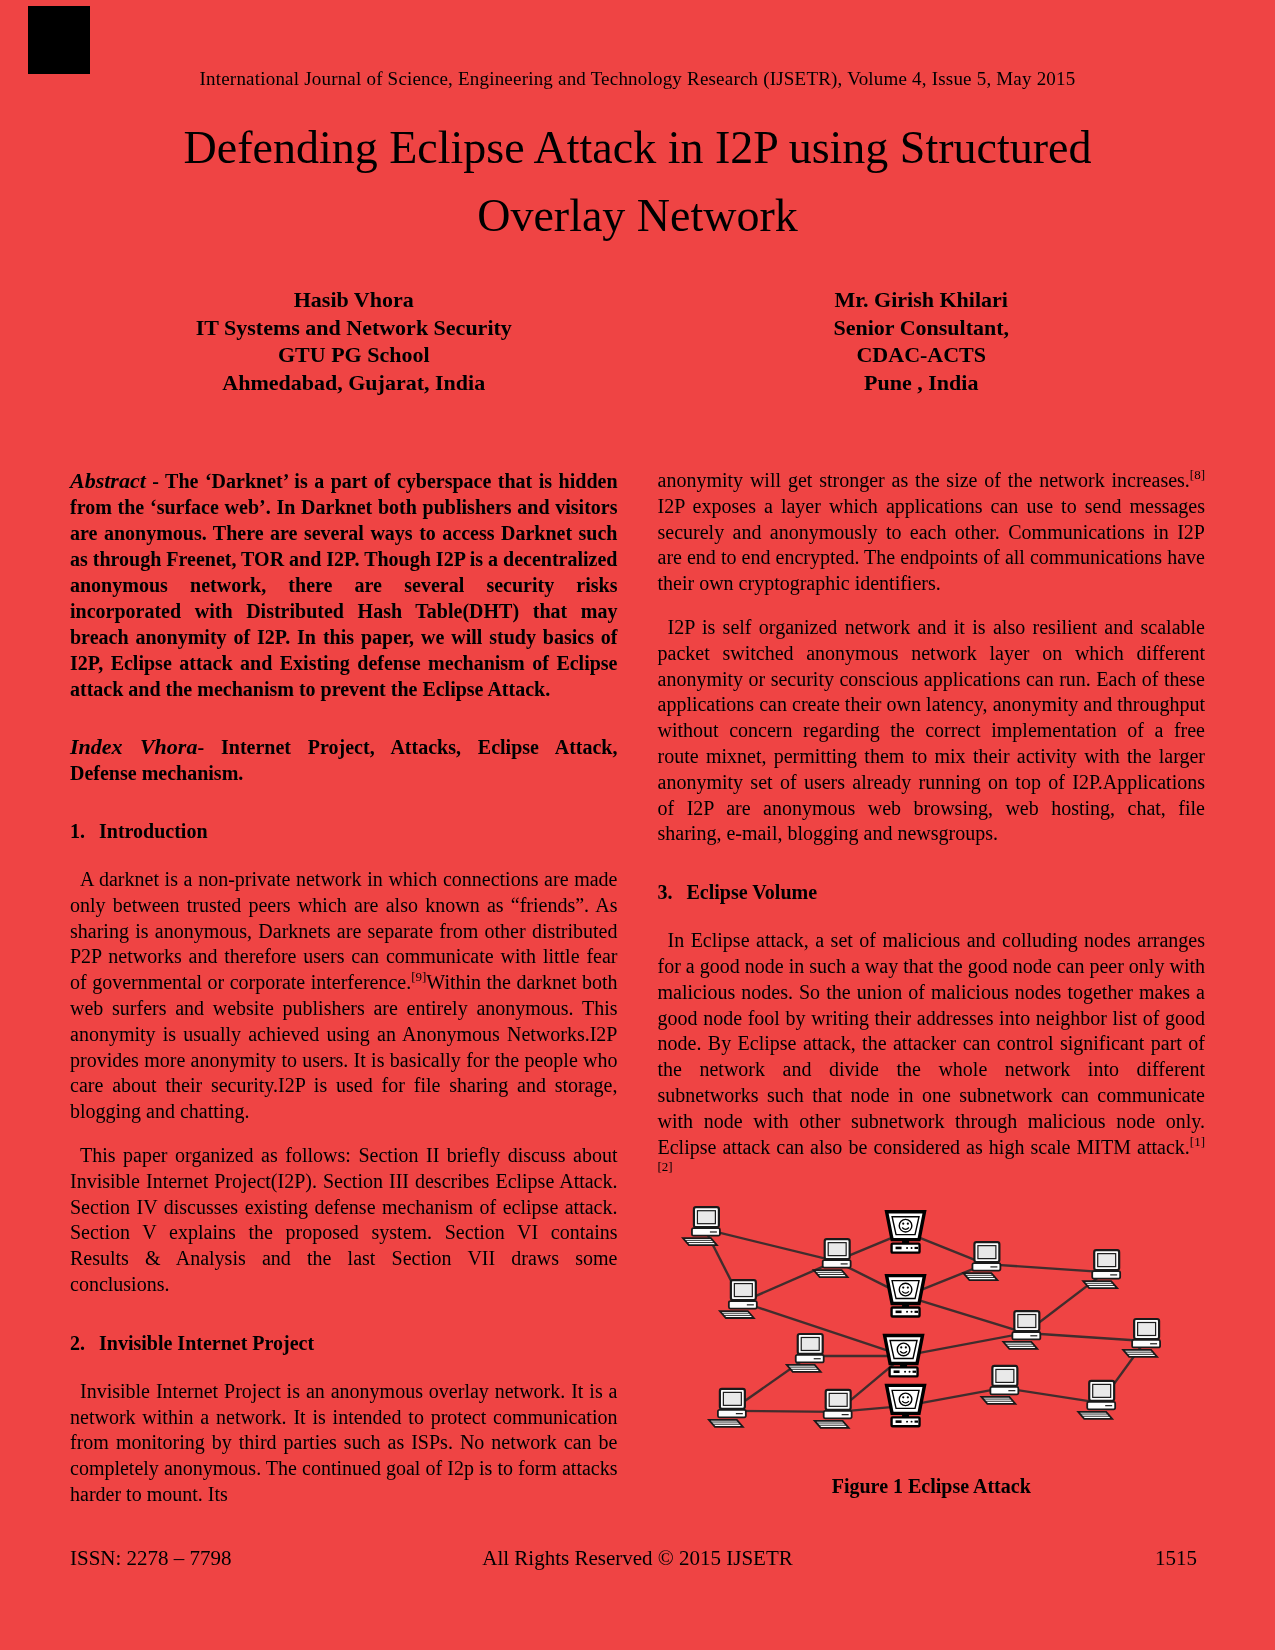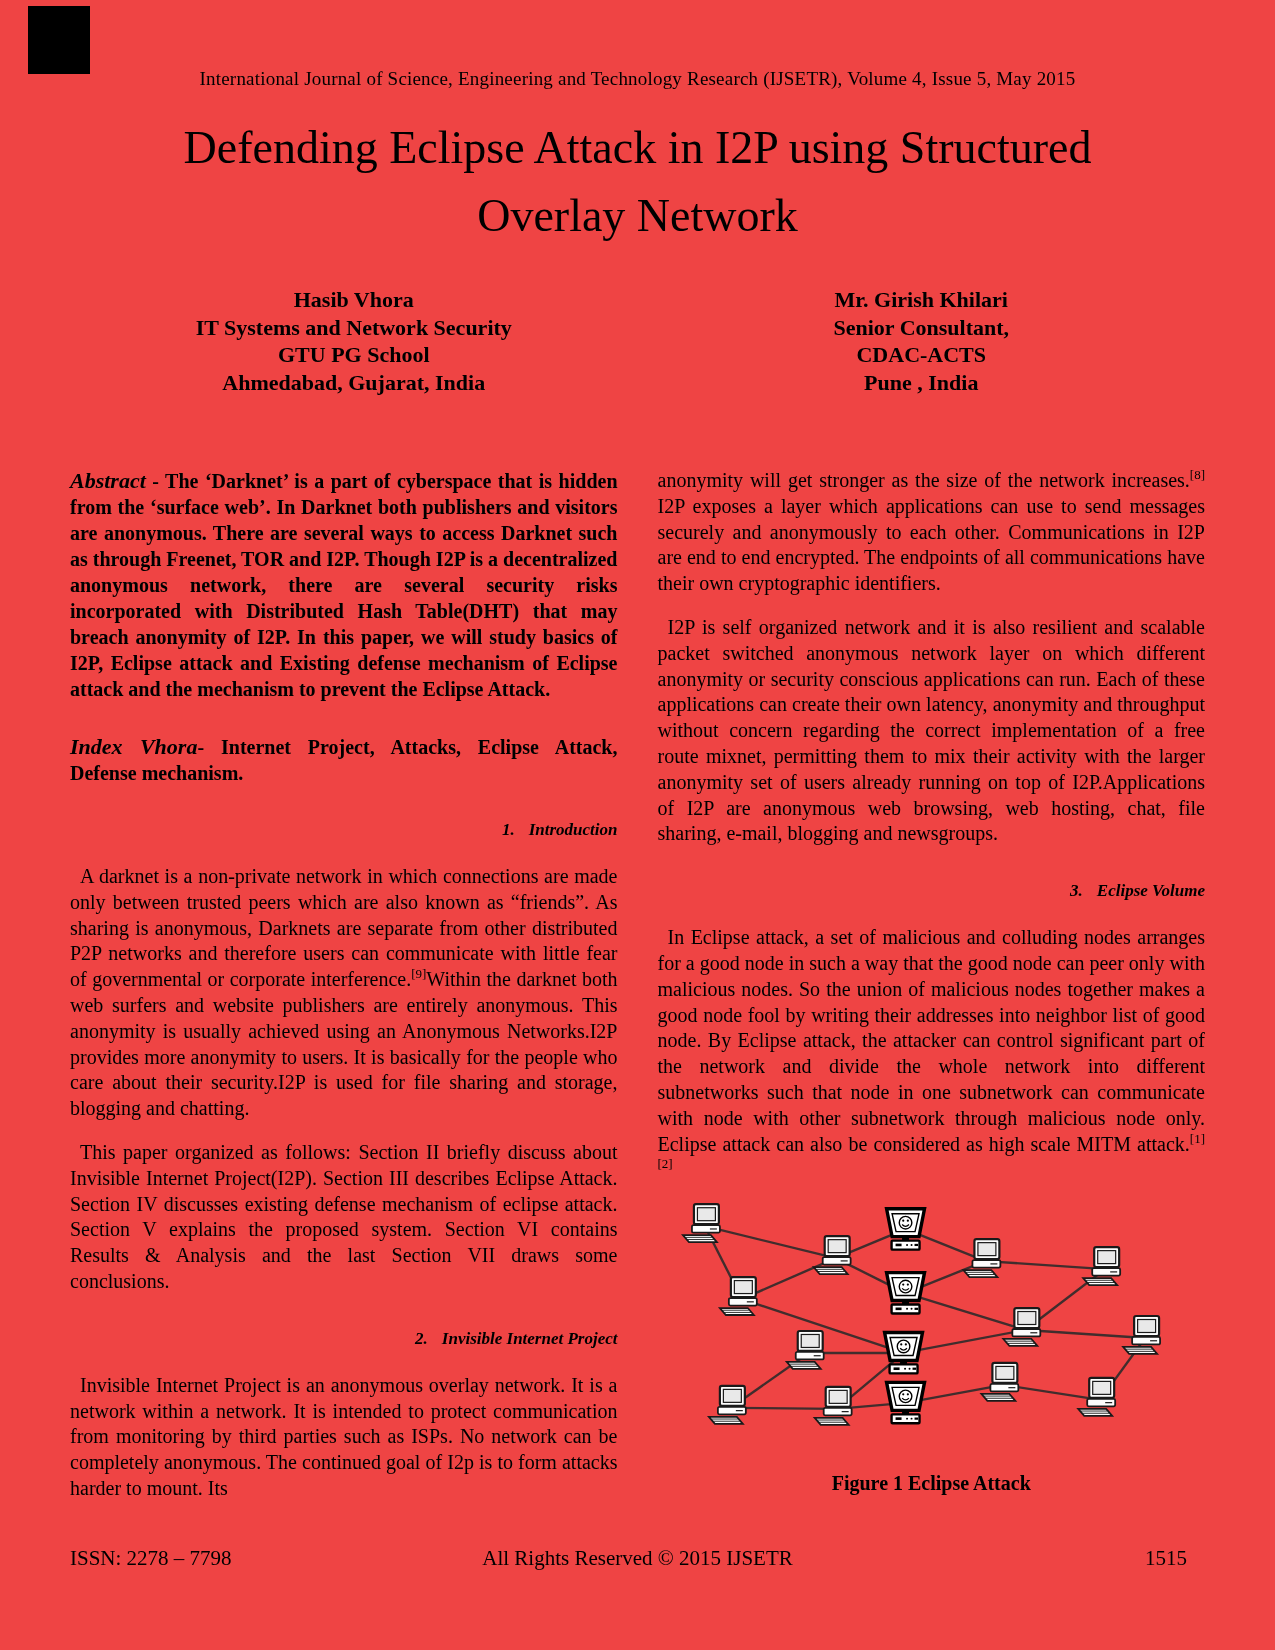--- a/index.html
+++ b/index.html
@@ -46,25 +46,24 @@
   .abstract-p, .index-p{
     font-weight:bold;
     font-size:20px;
     line-height:26px;
     text-align:justify;
     margin:0;
   }
   .index-p{margin-top:32px;}
   .lbl-italic{font-style:italic;font-size:22px;}
   .sec-heading{
-    text-align:right;
-    font-size:17px;
+    text-align:left;
+    font-size:20px;
     font-weight:bold;
     margin:34px 0 24px 0;
-    font-style:italic;
   }
   .sec-num{margin-right:14px;}
   .body-p{
     font-size:20px;
     line-height:25.8px;
     text-align:justify;
     text-indent:10px;
     margin:0 0 18px 0;
   }
   .no-indent{text-indent:0;}
@@ -79,21 +78,21 @@
   }
   .footer{
     position:absolute;
     left:70px;right:70px;top:1546px;
     font-size:21px;
   }
   .footer .center-txt{
     position:absolute;left:50%;transform:translateX(-50%);
     white-space:nowrap;
   }
-  .footer .right-txt{position:absolute;right:18px;}
+  .footer .right-txt{position:absolute;right:8px;}
 </style>
 </head>
 <body>
 
 <div class="page">
 
   <div class="corner-mark"></div>
 
   <div class="journal-header">International Journal of Science, Engineering and Technology Research (IJSETR), Volume 4, Issue 5, May 2015</div>
 

